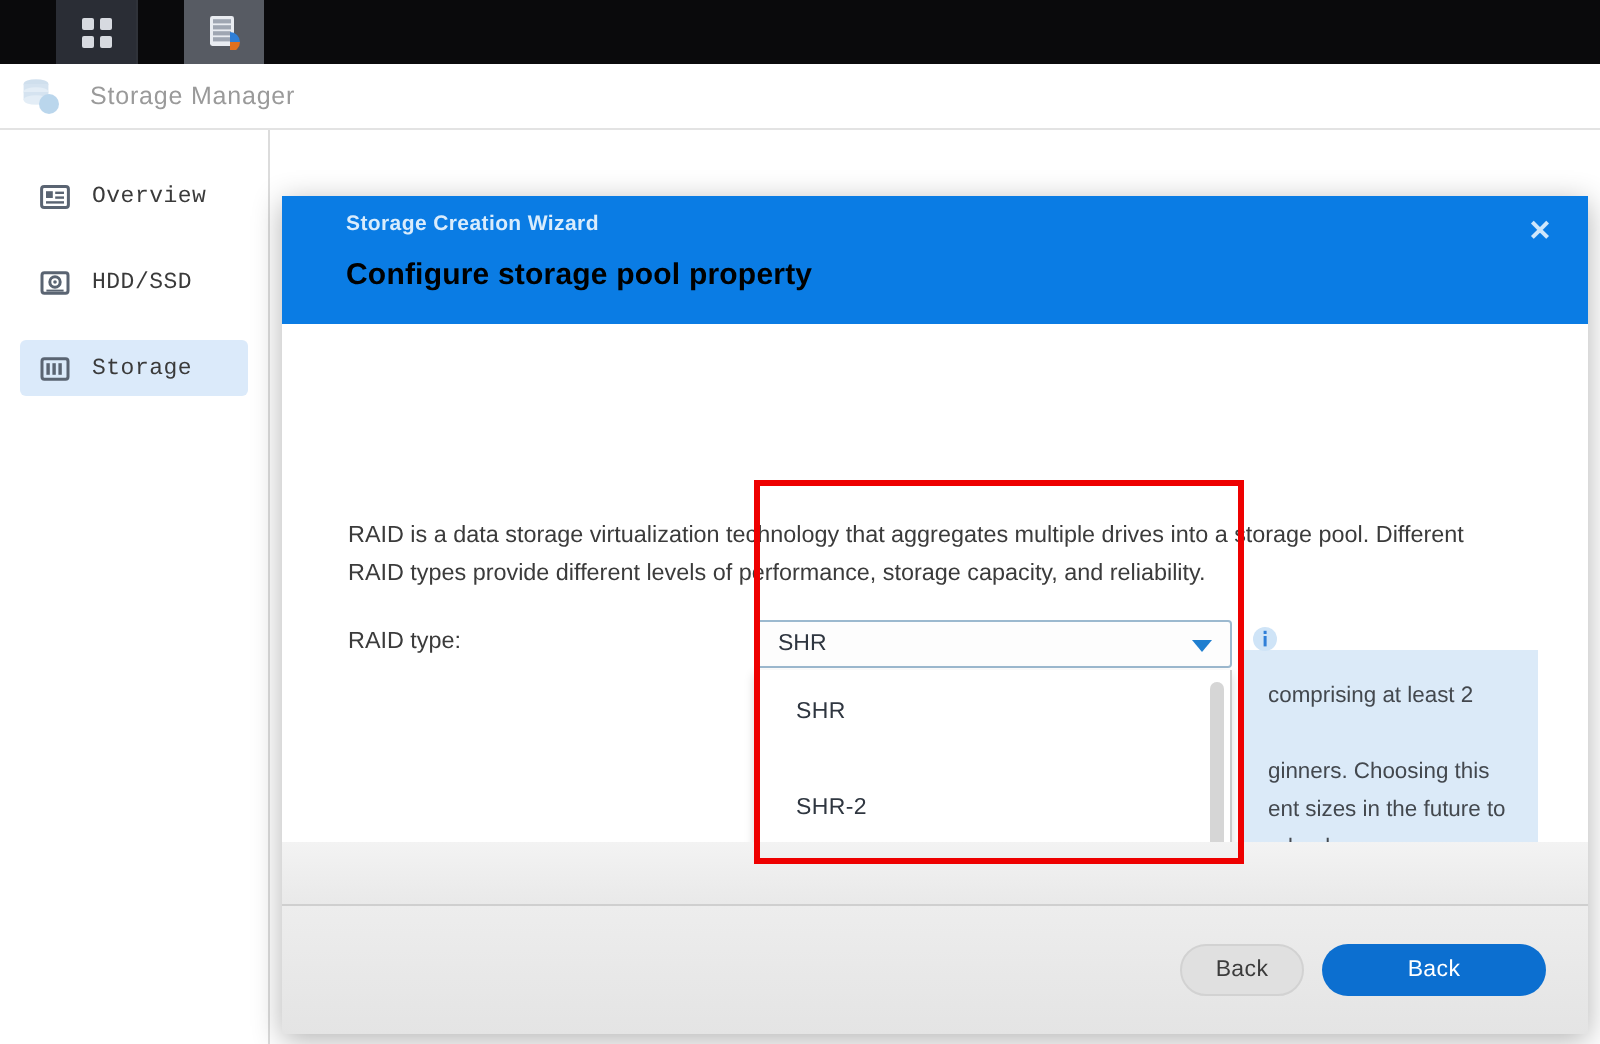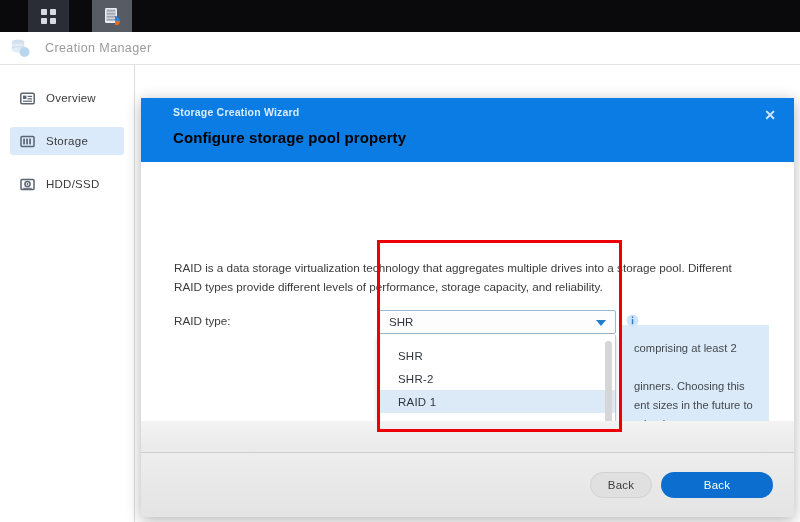--- a/index.html
+++ b/index.html
@@ -40,20 +40,21 @@
     margin-left: 14px; font-size: 12.5px; color: #9a9a9a;
     letter-spacing: .4px; font-weight: 400;
   }
 
   
   .sidebar {
     position: absolute; left: 0; top: 65px; width: 135px; height: 457px;
     background: #ffffff;
     border-right: 1px solid #dcdcdc;
     padding-top: 19px;
+    font-family: Liberation Mono, monospace;
   }
   .side-item {
     position: relative; height: 28px; margin: 0 10px 15px 10px;
     display: flex; align-items: center; border-radius: 3px;
     padding-left: 10px;
   }
   .side-item.active { background: #dbeafa; }
   .side-ico { width: 15px; height: 15px; flex: 0 0 15px; }
   .side-label {
     margin-left: 11px; font-size: 11.5px; color: #3a3a3a;
@@ -123,21 +124,21 @@
 
   
   .dropdown {
     position: absolute; left: 203px; top: 25px; width: 239px; height: 164px;
     background: #ffffff; border: 1px solid #c9c9c9; border-top: none;
     overflow: hidden;
     box-shadow: 0 2px 5px rgba(0,0,0,.14);
   }
   .dd-opt {
     height: 23px; display: flex; align-items: center; padding-left: 20px;
-    font-size: 11.5px; color: #2f3640; letter-spacing: .2px;
+    font-size: 11.5px; color: #2f3640; letter-spacing: .2px; margin-top: 25px;
   }
   .dd-opt:first-child { margin-top: 9px; }
   .dd-opt.sel { background: #dceaf7; text-align: right; }
   .dd-track {
     position: absolute; right: 3px; top: 6px; width: 7px; height: 152px;
     background: #f3f3f3; border-radius: 4px;
   }
   .dd-thumb {
     position: absolute; right: 3px; top: 6px; width: 7px; height: 120px;
     background: #d6d6d6; border-radius: 4px;
@@ -220,60 +221,60 @@
     <span class="apptitle-icon">
       <svg width="22" height="22" viewBox="0 0 22 22">
         <ellipse cx="9" cy="5" rx="6.2" ry="2.4" fill="#8fb4d6"></ellipse>
         <rect x="2.8" y="5" width="12.4" height="4" fill="#9cbedd"></rect>
         <ellipse cx="9" cy="9" rx="6.2" ry="2.4" fill="#bdd6ea"></ellipse>
         <rect x="2.8" y="9" width="12.4" height="4" fill="#9cbedd"></rect>
         <ellipse cx="9" cy="13" rx="6.2" ry="2.4" fill="#bdd6ea"></ellipse>
         <circle cx="15.5" cy="15" r="5" fill="#5d9ed4"></circle>
       </svg>
     </span>
-    <span class="apptitle-text">Creation Manager</span>
+    <span class="apptitle-text">Storage Manager</span>
   </div>
 
   <div class="sidebar">
 
     <div class="side-item">
       <span class="side-ico">
         <svg width="15" height="15" viewBox="0 0 15 15">
           <rect x="0.8" y="2.2" width="13.4" height="10.6" rx="1.3" fill="none" stroke="#5a6472" stroke-width="1.5"></rect>
           <rect x="3" y="4.6" width="3.4" height="3.4" fill="#5a6472"></rect>
           <rect x="7.6" y="4.8" width="4.4" height="1.2" fill="#5a6472"></rect>
           <rect x="7.6" y="7.2" width="4.4" height="1.2" fill="#5a6472"></rect>
           <rect x="3" y="9.6" width="9" height="1.2" fill="#5a6472"></rect>
         </svg>
       </span>
       <span class="side-label">Overview</span>
     </div>
 
+    <div class="side-item">
+      <span class="side-ico">
+        <svg width="15" height="15" viewBox="0 0 15 15">
+          <rect x="1" y="2.4" width="13" height="10.2" rx="1.2" fill="none" stroke="#5a6472" stroke-width="1.5"></rect>
+          <circle cx="7.5" cy="7" r="2.6" fill="none" stroke="#5a6472" stroke-width="1.5"></circle>
+          <circle cx="7.5" cy="7" r="0.9" fill="#5a6472"></circle>
+          <rect x="3.2" y="10.8" width="8.6" height="1" fill="#5a6472"></rect>
+        </svg>
+      </span>
+      <span class="side-label">HDD/SSD</span>
+    </div>
+
     <div class="side-item active">
       <span class="side-ico">
         <svg width="15" height="15" viewBox="0 0 15 15">
           <rect x="1" y="2.4" width="13" height="10.2" rx="1.2" fill="none" stroke="#5a6472" stroke-width="1.5"></rect>
           <rect x="3.2" y="4.6" width="1.7" height="5.8" fill="#5a6472"></rect>
           <rect x="6.2" y="4.6" width="1.7" height="5.8" fill="#5a6472"></rect>
           <rect x="9.2" y="4.6" width="1.7" height="5.8" fill="#5a6472"></rect>
         </svg>
       </span>
       <span class="side-label">Storage</span>
-    </div>
-
-    <div class="side-item">
-      <span class="side-ico">
-        <svg width="15" height="15" viewBox="0 0 15 15">
-          <rect x="1" y="2.4" width="13" height="10.2" rx="1.2" fill="none" stroke="#5a6472" stroke-width="1.5"></rect>
-          <circle cx="7.5" cy="7" r="2.6" fill="none" stroke="#5a6472" stroke-width="1.5"></circle>
-          <circle cx="7.5" cy="7" r="0.9" fill="#5a6472"></circle>
-          <rect x="3.2" y="10.8" width="8.6" height="1" fill="#5a6472"></rect>
-        </svg>
-      </span>
-      <span class="side-label">HDD/SSD</span>
     </div>
   </div>
 
   <div class="dialog">
 
     <div class="dlg-head">
       <div class="dlg-subtitle">Storage Creation Wizard</div>
       <div class="dlg-title">Configure storage pool property</div>
       <div class="dlg-close">✕</div>
     </div>

